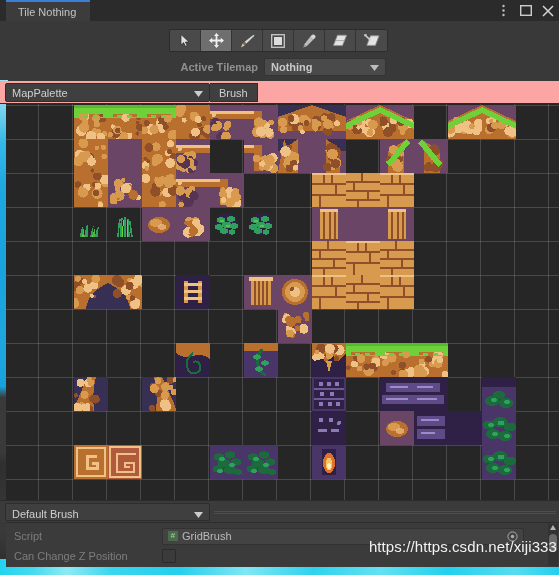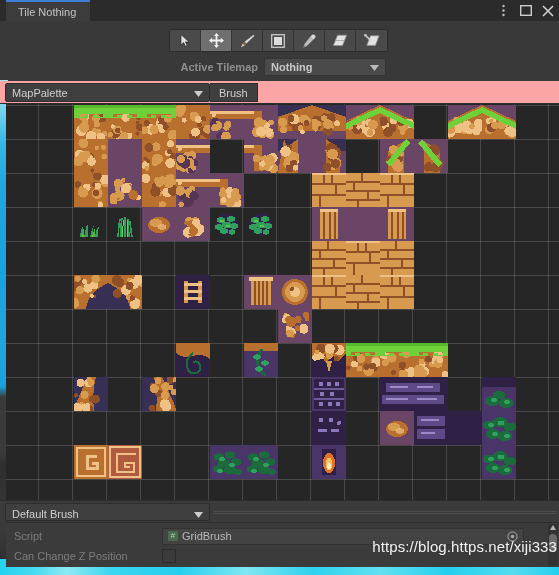--- a/index.html
+++ b/index.html
@@ -1366,14 +1366,14 @@
       <div class="insp-label">Can Change Z Position</div>
       <div class="checkbox"></div>
     </div>
 
     <div class="insp-scroll">
       <div class="uarrow"></div>
       <div class="thumb"></div>
     </div>
   </div>
 
-  <div class="watermark">https://blog.https.net/xiji333</div>
+  <div class="watermark">https://https.csdn.net/xiji333</div>
 </div>
 
 </body></html>

